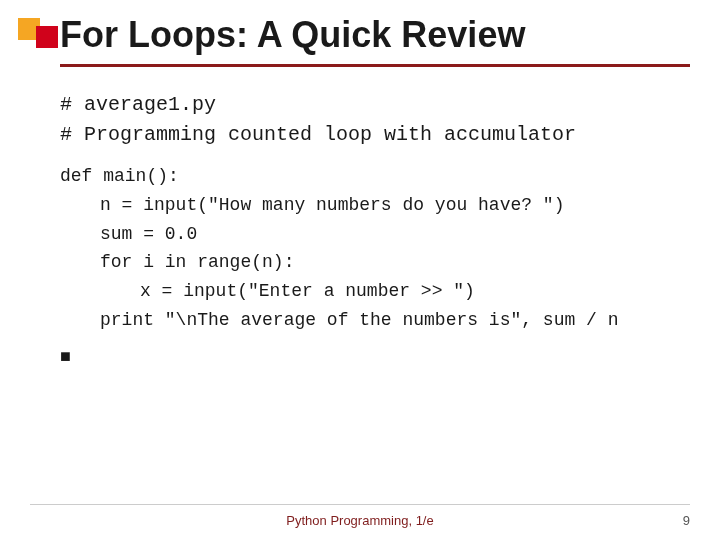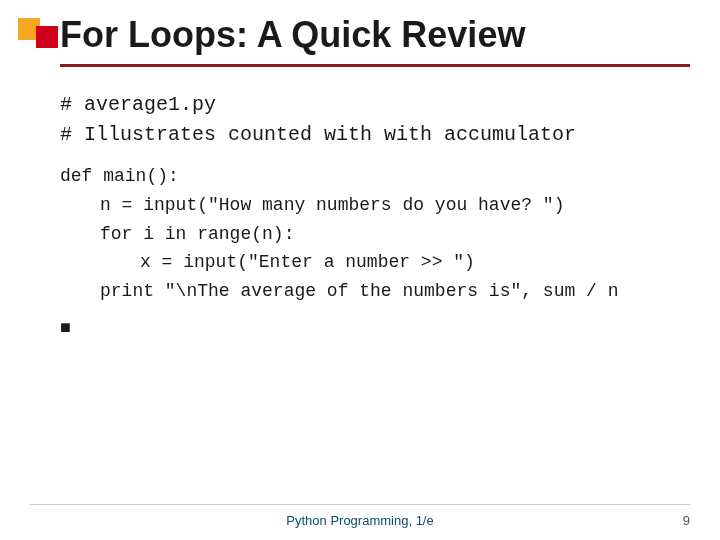--- a/index.html
+++ b/index.html
@@ -127,21 +127,21 @@
       bottom: 12px;
       left: 0;
       right: 0;
       display: flex;
       justify-content: center;
       align-items: center;
     }
 
     .footer-text {
       font-size: 13px;
-      color: #0c4a6e;
+      color: #7f1d1d;
       text-align: center;
       flex: 1;
     }
 
     .page-number {
       position: absolute;
       right: 30px;
       font-size: 13px;
       color: #555;
     }
@@ -166,26 +166,27 @@
   </div>
 
   <div class="title-area">
     <span class="title">For Loops: A Quick Review</span>
   </div>
 
   <div class="content-area">
 
     <div class="code-block">
       <div class="comment"># average1.py</div>
-      <div class="comment">#    Illustrates counted with with accumulator</div>
+      <div class="comment">#    Programming counted loop with accumulator</div>
     </div>
 
     <div class="def-block">
       <div>def main():</div>
       <div class="indent1">n = input("How many numbers do you have? ")</div>
+      <div class="indent1">sum = 0.0</div>
       <div class="indent1">for i in range(n):</div>
       <div class="indent2">x = input("Enter a number &gt;&gt; ")</div>
       <div class="indent1">print "\nThe average of the numbers is", sum / n</div>
     </div>
 
     <div class="note-line">
       <span class="bullet">■</span>
     </div>
 
   </div>

